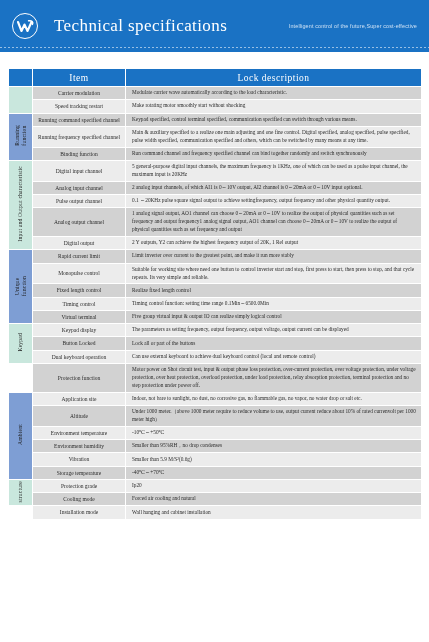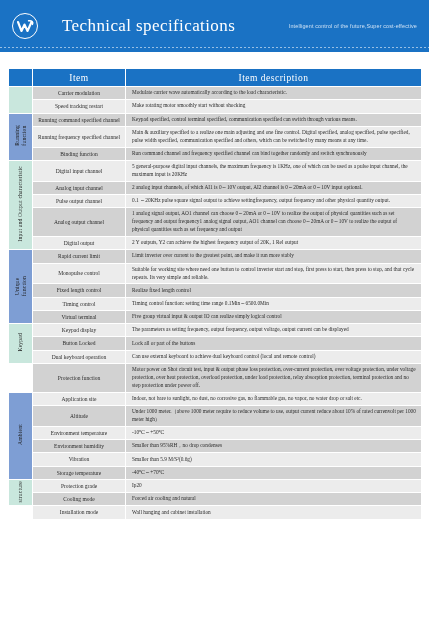--- a/index.html
+++ b/index.html
@@ -47,21 +47,21 @@
   }
   .logo-mark {
     position: absolute;
     left: 0; top: 0;
     width: 26px; height: 26px;
   }
   .banner-title {
     color: #ffffff;
     font-size: 17px;
     letter-spacing: .4px;
-    margin-left: 24px;
+    margin-left: 16px;
     white-space: nowrap;
     font-family: "Liberation Serif", "DejaVu Serif", serif;
   }
   .banner-tagline {
     margin-left: auto;
     color: #cfe2f5;
     font-size: 5.4px;
     letter-spacing: .15px;
     white-space: nowrap;
     font-family: "Liberation Sans", sans-serif;
@@ -174,21 +174,21 @@
     <table class="spec">
       <colgroup>
         <col class="c-cat">
           <col class="c-item">
           <col class="c-desc">
       </colgroup>
       <thead>
         <tr>
           <th class="th-cat"></th>
           <th class="th-item">Item</th>
-          <th class="th-desc">Item description</th>
+          <th class="th-desc">Lock description</th>
         </tr>
       </thead>
       <tbody id="tbody">
           <tr class="odd">
             <td class="cat cat-green" rowspan="2"></td>
             <td class="item">Carrier modulation</td>
             <td class="desc">Modulate carrier wave automatically according to the load characteristic.</td>
           </tr>
           <tr class="even">
             <td class="item">Speed tracking restart</td>

